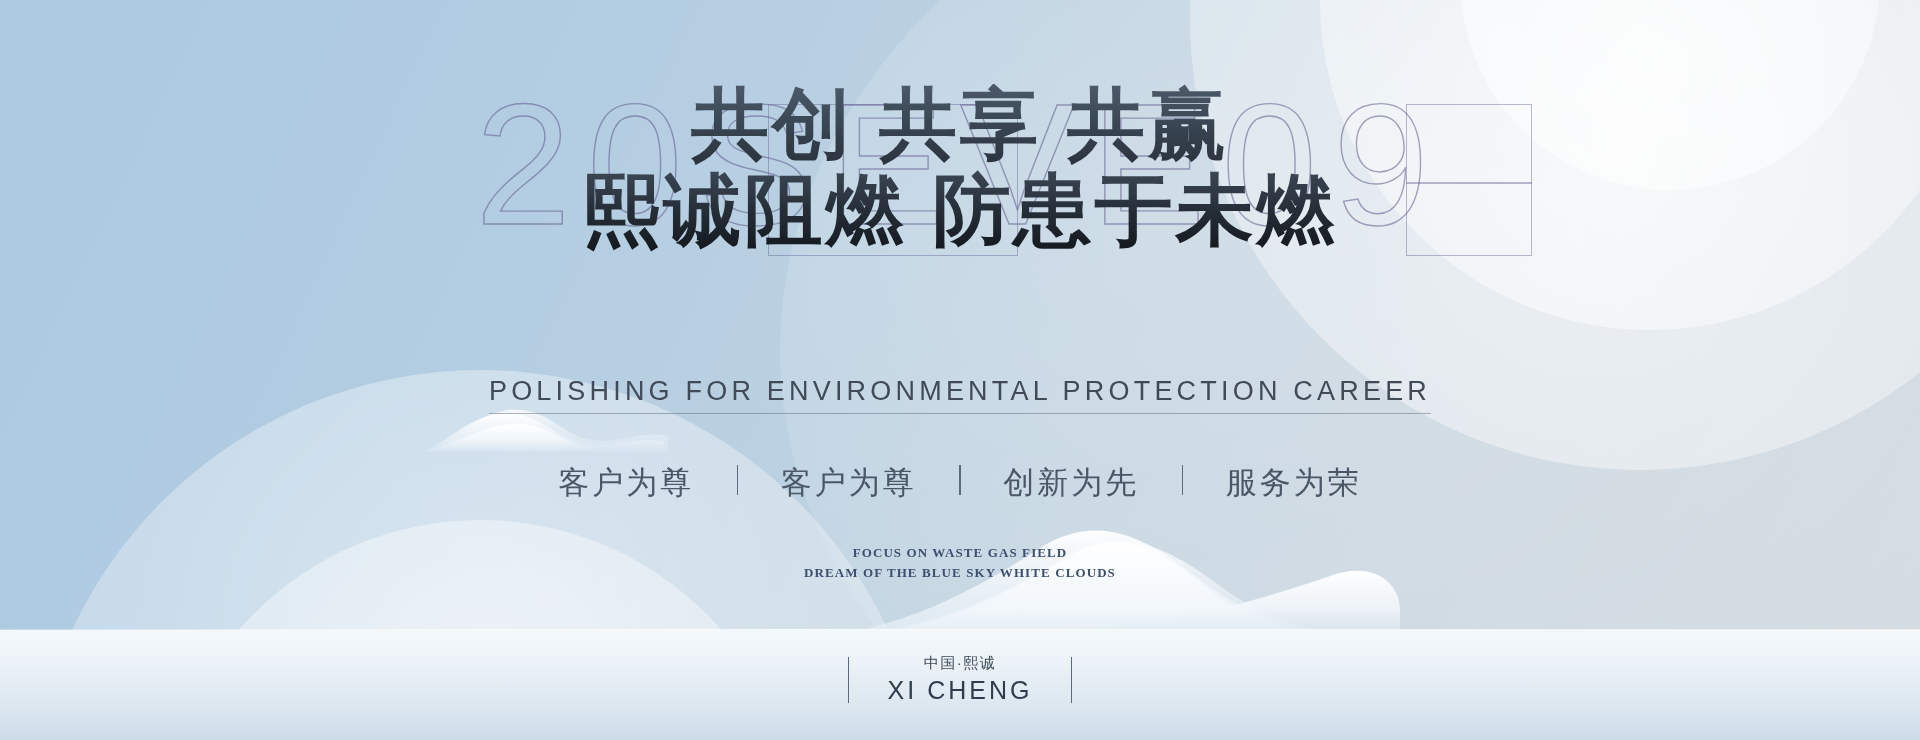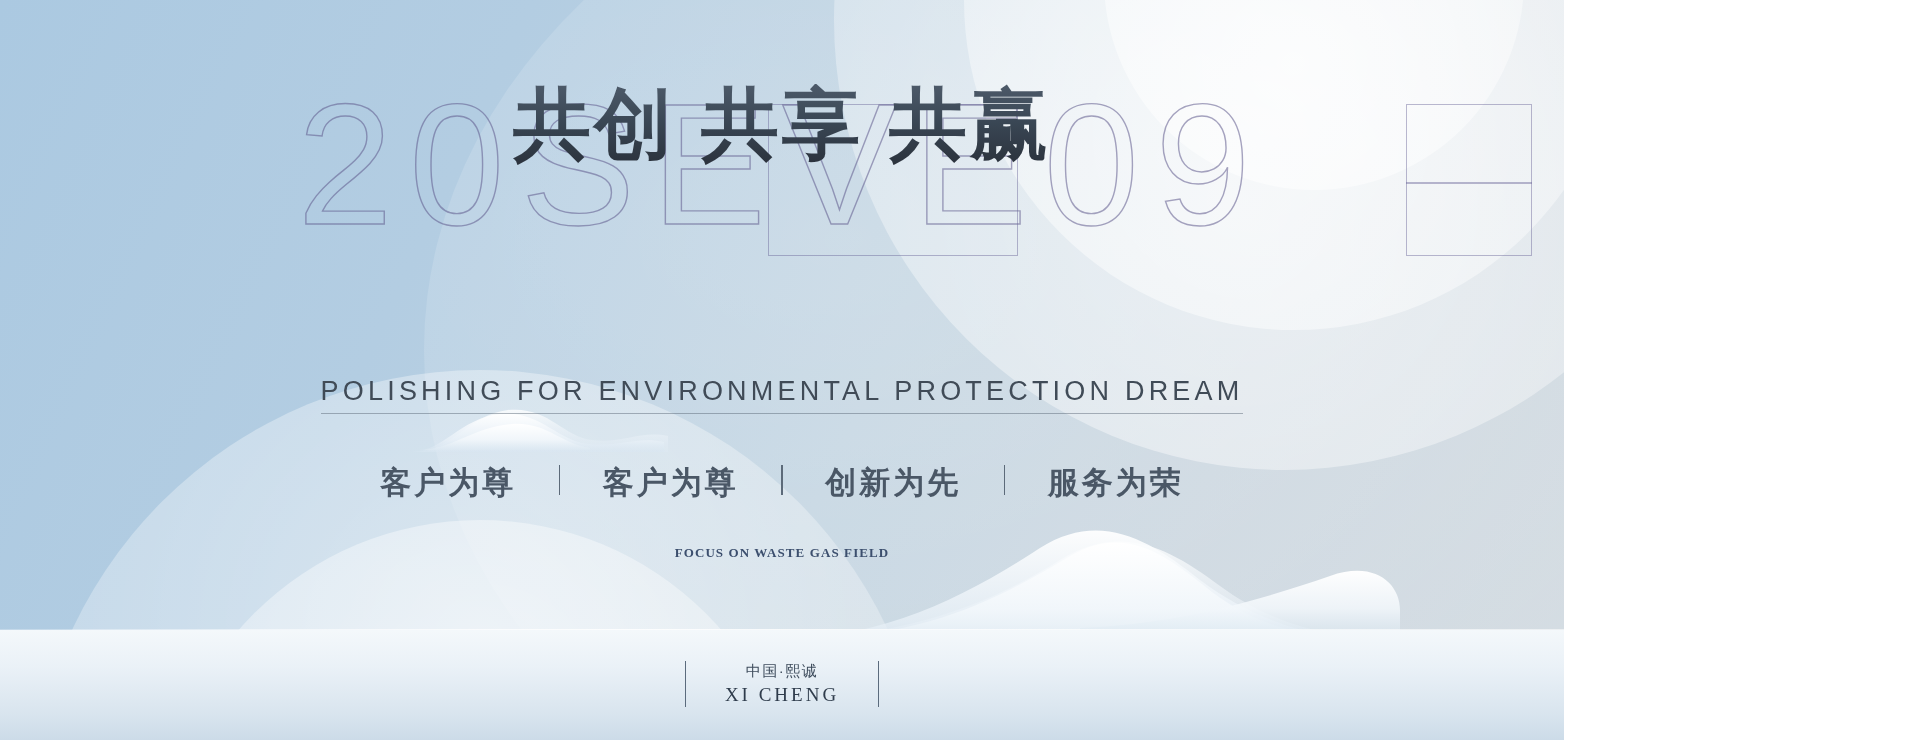--- a/index.html
+++ b/index.html
@@ -2,21 +2,21 @@
 <html><head>
 <meta charset="utf-8">
 <style>
   html, body {
     margin: 0;
     padding: 0;
     background: #ffffff;
   }
   #banner {
     position: relative;
-    width: 1564px;
+    width: 1920px;
     height: 740px;
     overflow: hidden;
     font-family: "Liberation Sans", sans-serif;
     background: linear-gradient(115deg, #abc9e1 0%, #b3cde2 28%, #c2d4e1 55%, #ccd7e0 75%, #d4dce2 100%);
   }
 
   
   .ring {
     position: absolute;
     border-radius: 50%;
@@ -147,21 +147,20 @@
     text-align: center;
     white-space: nowrap;
   }
   .values .v {
     display: inline-block;
     font-family: "Liberation Sans", sans-serif;
     font-size: 31px;
     letter-spacing: 3px;
     color: #4a5766;
     vertical-align: middle;
-    font-weight: bold;
   }
   .values .sep {
     display: inline-block;
     width: 1.6px;
     height: 30px;
     background: #5c6a79;
     margin: 0 38px;
     vertical-align: middle;
     position: relative;
     top: -3px;
@@ -228,22 +227,22 @@
   }
   .logo .cn {
     font-family: "Liberation Sans", sans-serif;
     font-size: 15px;
     letter-spacing: 1.5px;
     color: #3e4c5c;
     line-height: 1.5;
     text-align: center;
   }
   .logo .en {
-    font-family: Liberation Serif, serif;
-    font-size: 19px;
+    font-family: Liberation Sans, sans-serif;
+    font-size: 25px;
     letter-spacing: 3px;
     color: #2f3c4c;
     line-height: 1.35;
   }
 </style>
 </head>
 <body>
 
 <div id="banner">
 
@@ -255,20 +254,21 @@
   <div class="ring ring-bl-2"></div>
   <div class="ring ring-bl-3"></div>
 
   <div class="ghost">20SEVE09</div>
   <div class="ghost-outline-box" style="left:768px; top:104px; width:248px; height:150px;"></div>
   <div class="ghost-outline-box" style="left:1406px; top:104px; width:124px; height:78px;"></div>
   <div class="ghost-outline-box" style="left:1406px; top:182px; width:124px; height:72px;"></div>
 
   <div class="headline-wrap">
     <div class="headline-1"><span>共创</span><span class="gap"></span><span>共享</span><span class="gap"></span><span>共赢</span></div>
+    <div class="headline-2"><span>熙诚阻燃</span><span class="gap"></span><span>防患于未燃</span></div>
   </div>
 
   <svg class="clouds" viewBox="0 0 1920 740" preserveAspectRatio="none">
     <defs>
       <linearGradient id="cg1" x1="0" y1="0" x2="0" y2="1">
         <stop offset="0%" stop-color="#ffffff" stop-opacity="0.98"></stop>
         <stop offset="60%" stop-color="#f2f7fb" stop-opacity="0.86"></stop>
         <stop offset="100%" stop-color="#dde9f2" stop-opacity="0.58"></stop>
       </linearGradient>
       <linearGradient id="cg2" x1="0" y1="0" x2="0" y2="1">
@@ -286,35 +286,36 @@
     <path d="M410 452 C 444 452, 460 418, 500 414 C 540 410, 556 440, 588 444 C 618 448, 636 436, 664 442 L 664 452 Z" fill="url(#cg2)"></path>
     <path d="M418 450 C 452 450, 474 426, 512 424 C 548 422, 560 444, 590 448 L 590 450 Z" fill="url(#cg1)"></path>
 
     <path d="M780 640 C 900 636, 980 610, 1060 560 C 1120 522, 1170 548, 1220 586 C 1280 630, 1340 640, 1420 640 L 1420 660 L 780 660 Z" fill="url(#cg3)"></path>
     <path d="M760 642 C 880 640, 960 600, 1040 548 C 1100 510, 1150 540, 1200 580 C 1265 628, 1330 642, 1400 642 L 1400 662 L 760 662 Z" fill="url(#cg2)"></path>
     <path d="M820 638 C 930 634, 1000 598, 1070 556 C 1125 524, 1165 554, 1212 592 C 1268 634, 1320 638, 1372 638 L 1372 656 L 820 656 Z" fill="url(#cg1)"></path>
     <path d="M1080 628 C 1180 624, 1260 600, 1330 576 C 1375 560, 1400 584, 1400 610 L 1400 634 L 1080 634 Z" fill="url(#cg1)"></path>
   </svg>
 
   <div class="tagline-en">
-    <span>POLISHING FOR ENVIRONMENTAL PROTECTION DREAM</span>
+    <span>POLISHING FOR ENVIRONMENTAL PROTECTION CAREER</span>
   </div>
 
   <div class="values">
     <span class="v">客户为尊</span>
     <span class="sep"></span>
     <span class="v">客户为尊</span>
     <span class="sep"></span>
     <span class="v">创新为先</span>
     <span class="sep"></span>
     <span class="v">服务为荣</span>
   </div>
 
   <div class="micro-en">
     <div>FOCUS ON WASTE GAS FIELD</div>
+    <div>DREAM OF THE BLUE SKY WHITE CLOUDS</div>
   </div>
 
   <div class="shelf-edge"></div>
   <div class="shelf"></div>
 
   <div class="logo">
     <span class="bar"></span>
     <span class="stack">
       <span class="cn" style="display:block;">中国·熙诚</span>
       <span class="en" style="display:block;">XI CHENG</span>

